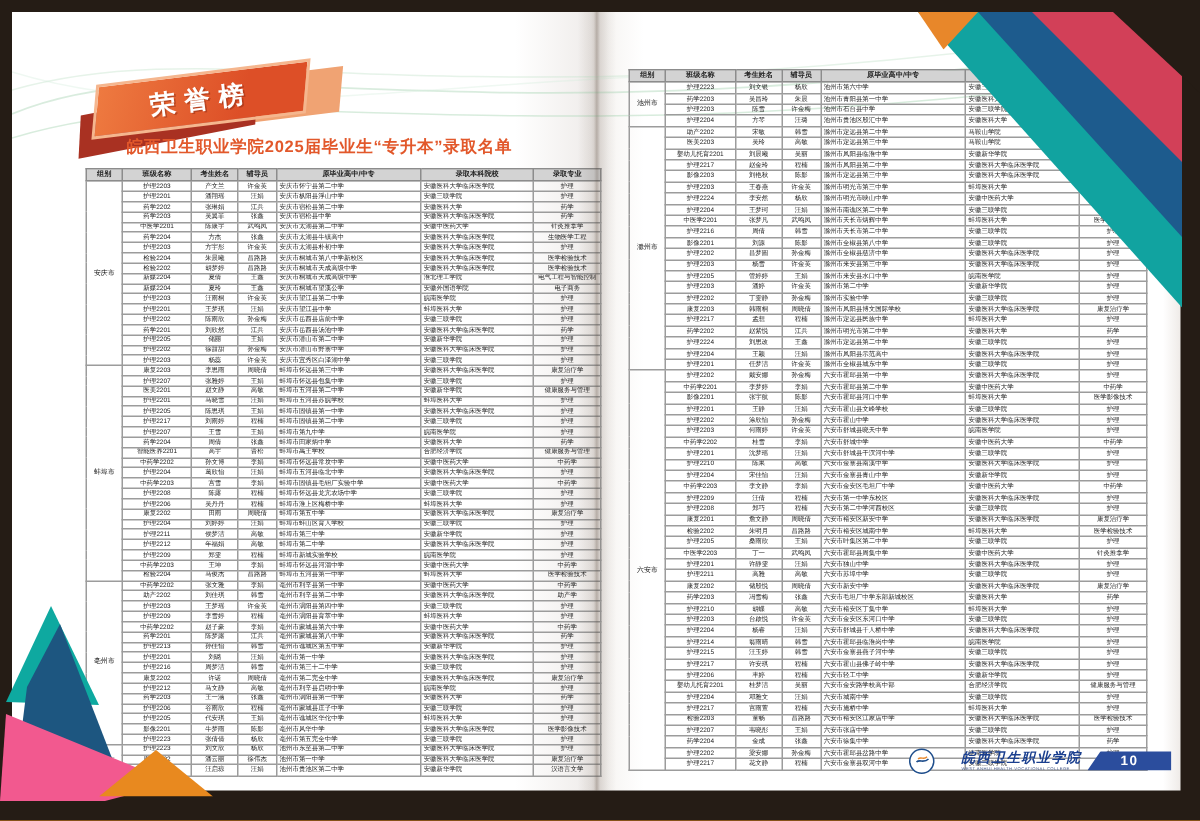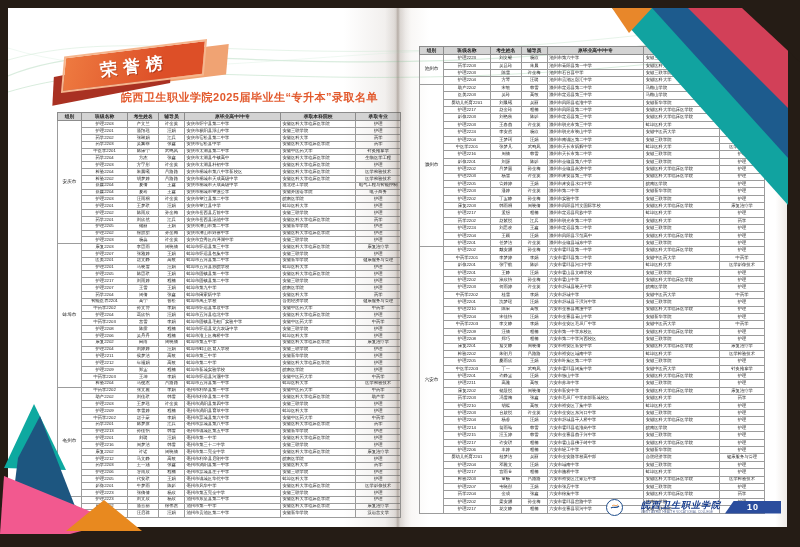--- a/index.html
+++ b/index.html
@@ -20,21 +20,21 @@
   
   .ribbon-wrap{position:absolute;left:38px;top:24px;width:200px;height:70px;z-index:4;}
   .ribbon-under{position:absolute;left:22px;top:22px;width:160px;height:30px;background:#f0a373;transform:rotate(-7deg) skewX(-12deg);}
   .ribbon-shadow{position:absolute;left:6px;top:34px;width:120px;height:28px;background:#a93122;transform:rotate(-11deg) skewX(-14deg);}
   .ribbon-main{position:absolute;left:16px;top:16px;width:140px;height:32px;
     background:linear-gradient(100deg,#ee7a40 0%,#dd4f27 70%);
     border:2px solid #f5b68e;transform:rotate(-7deg) skewX(-12deg);
     display:flex;align-items:center;justify-content:center;}
   .ribbon-main span{transform:skewX(12deg);color:#fff;font-weight:bold;font-size:17px;letter-spacing:6px;text-shadow:1px 1px 0 rgba(120,30,10,.4);}
 
-  .heading{position:absolute;left:40px;top:82px;width:330px;text-align:right;
+  .heading{position:absolute;left:40px;top:82px;width:330px;text-align:center;
     color:#e2582b;font-weight:bold;font-size:11px;z-index:4;letter-spacing:.5px;}
   .intro{position:absolute;left:52px;top:96px;width:330px;color:#3c3c3c;
     font-size:7.6px;line-height:1.5;text-indent:2em;z-index:4;}
 
   
   .tblbox{position:absolute;z-index:2;}
   .tblbox-left{left:49px;top:104px;width:344px;}
   .tblbox-right{left:411px;top:38px;width:346px;}
   table.tbl{border-collapse:collapse;width:100%;table-layout:fixed;}
   .tblbox-left table.tbl{height:406px;}

